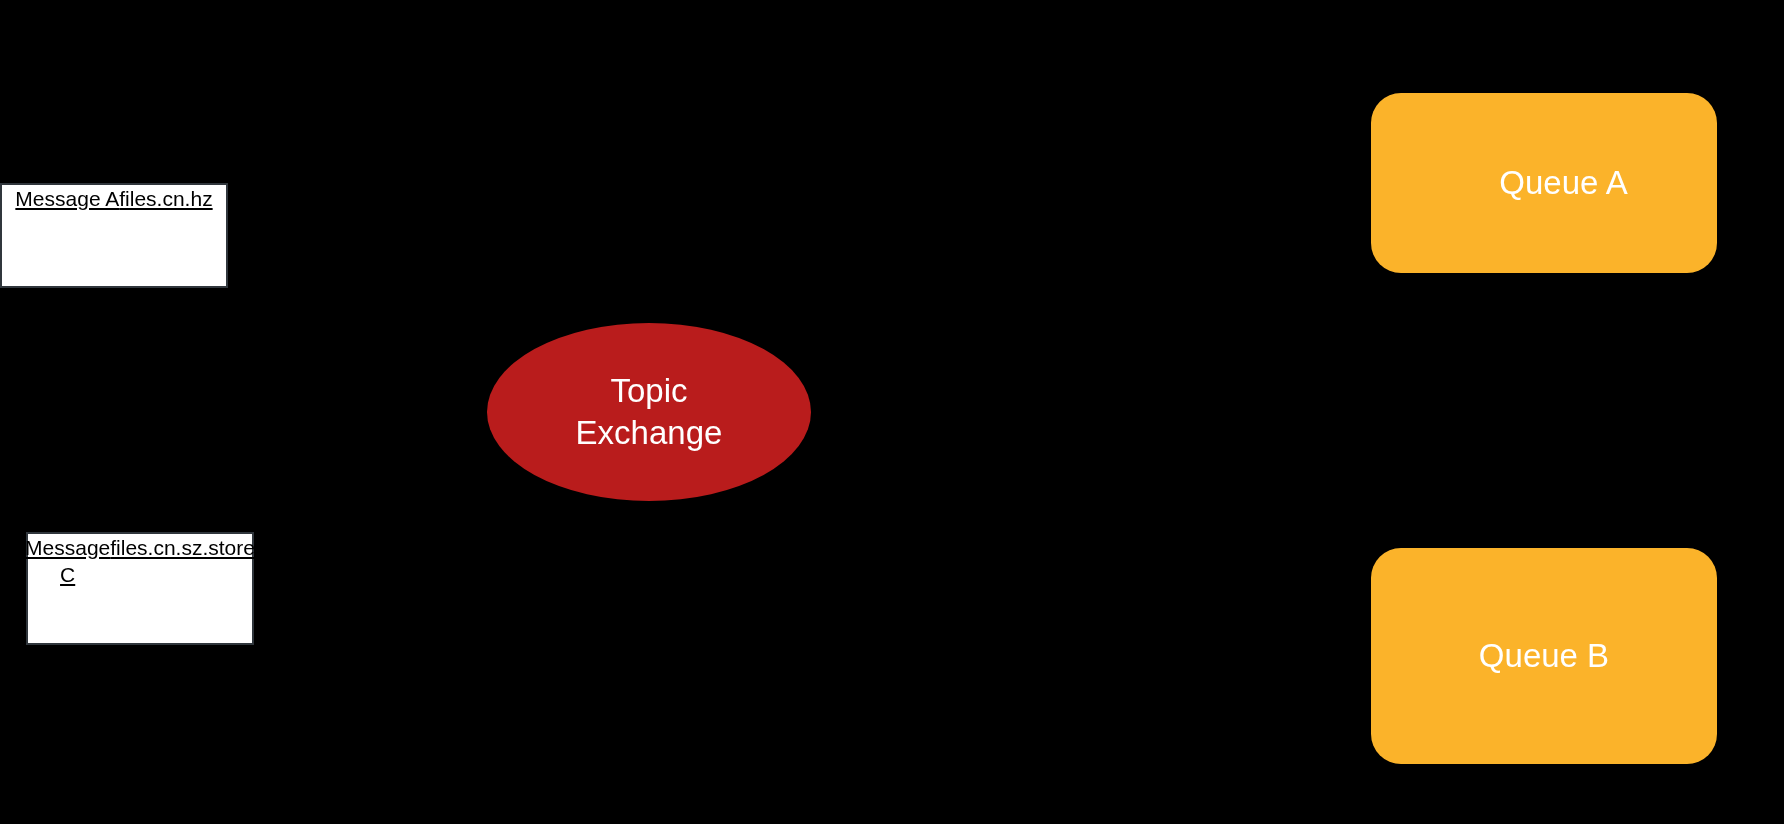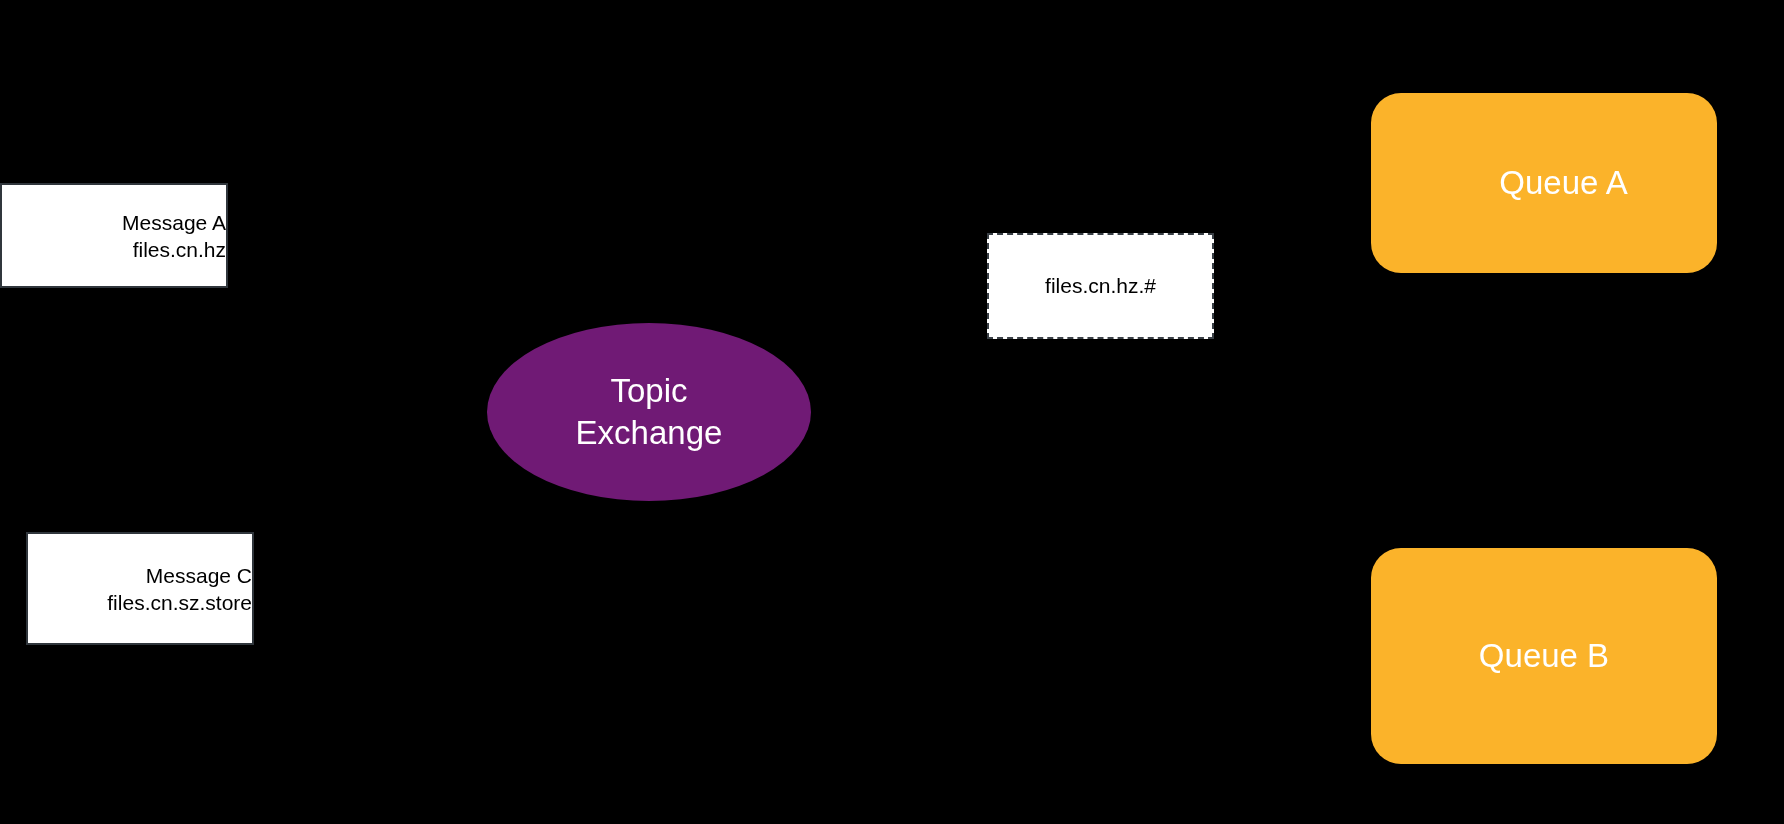--- a/index.html
+++ b/index.html
@@ -12,27 +12,27 @@
     font-family: "Liberation Sans", sans-serif;
   }
   #wires { position: absolute; left: 0; top: 0; width: 1784px; height: 824px; }
 
   .node {
     position: absolute;
     box-sizing: border-box;
     background: #FFFFFF;
     border: 2px solid #30363C;
     display: flex;
-    flex-direction: column;
-    align-items: flex-end;
+    align-items: flex-start;
     justify-content: center;
     text-align: center;
     color: #000000;
     font-size: 21px;
     line-height: 27px;
+    text-decoration: underline;
   }
   .msg-a { left: 0px;  top: 183px; width: 228px; height: 105px; }
   .msg-b { left: 0px;  top: 361px; width: 228px; height: 100px; }
   .msg-c { left: 0px;  top: 532px; width: 228px; height: 113px; margin-left: 26px; }
 
   .binding {
     position: absolute;
     box-sizing: border-box;
     background: #FFFFFF;
     border: 2px dashed #3A4046;
@@ -43,21 +43,21 @@
     color: #000000;
     font-size: 21px;
   }
   .binding-1 { left: 987px; top: 233px; width: 227px; height: 106px; }
   .binding-2 { left: 987px; top: 484px; width: 227px; height: 106px; }
 
   .exchange {
     position: absolute;
     left: 487px; top: 323px;
     width: 324px; height: 178px;
-    background: #701a75;
+    background: #b91c1c;
     border-radius: 50%;
     display: flex;
     flex-direction: column;
     align-items: center;
     justify-content: center;
     text-align: center;
     color: #FFFFFF;
     font-size: 33px;
     line-height: 42px;
   }
@@ -103,23 +103,20 @@
   <div class="node msg-c">
     <span>Message C</span>
     <span>files.cn.sz.store</span>
   </div>
 
   <div class="exchange">
     <span>Topic</span>
     <span>Exchange</span>
   </div>
 
-  <div class="binding binding-1">
-    <span>files.cn.hz.#</span>
-  </div>
 
 
   <div class="queue queue-a">
     <span>Queue A</span>
   </div>
 
   <div class="queue queue-b">
     <span>Queue B</span>
   </div>
 

